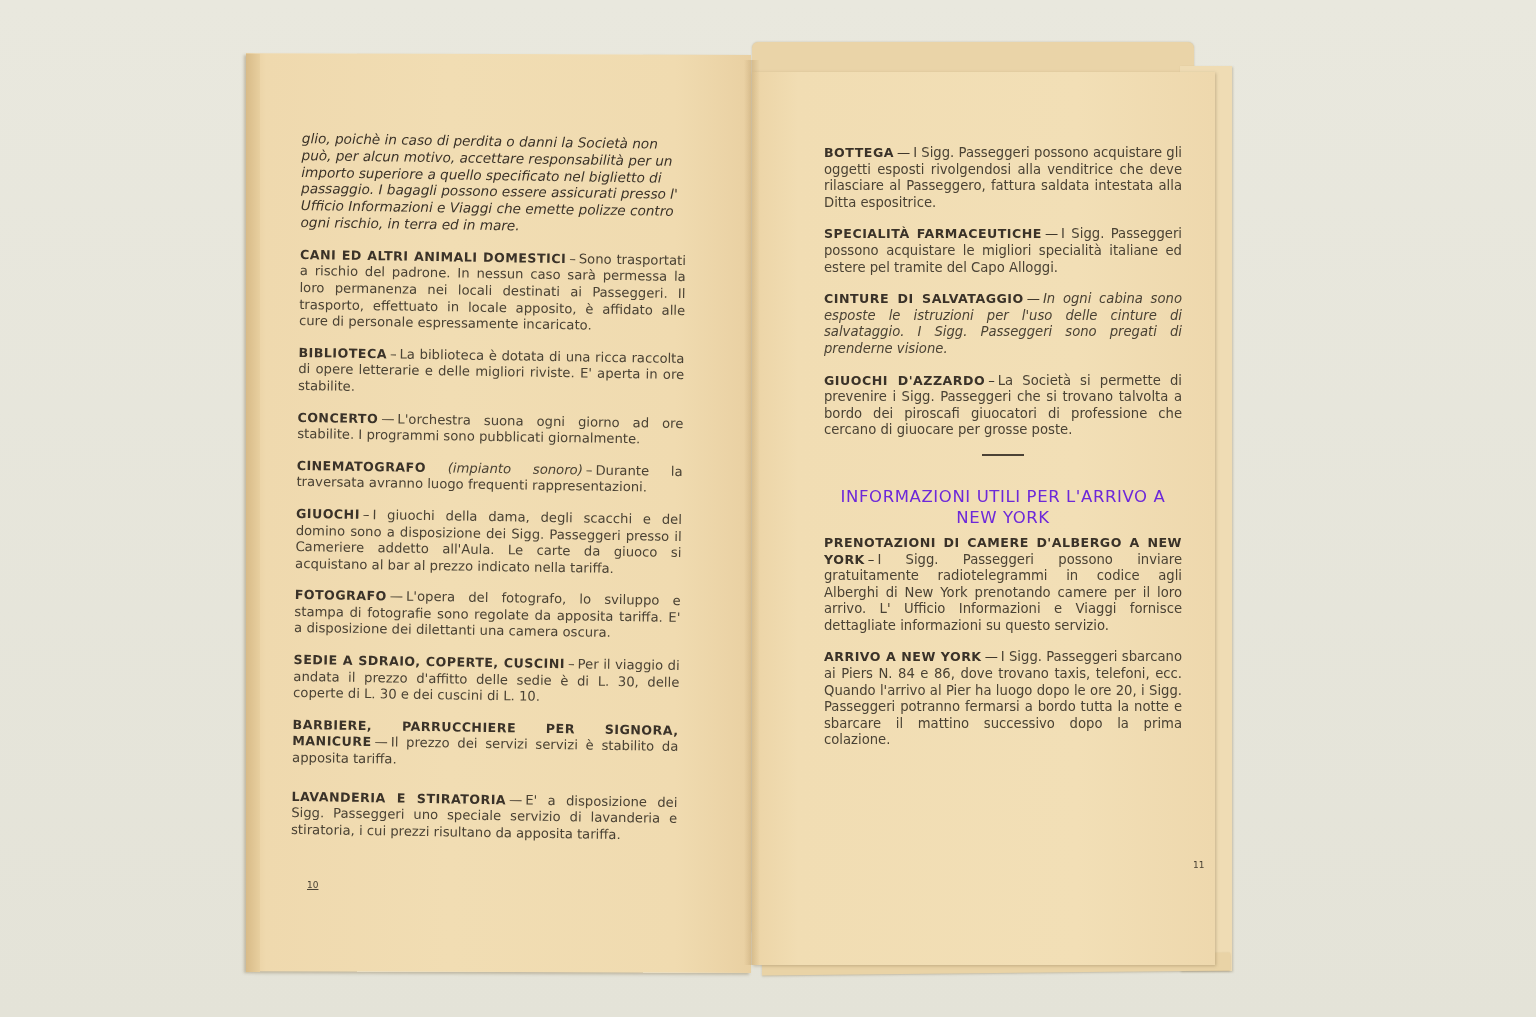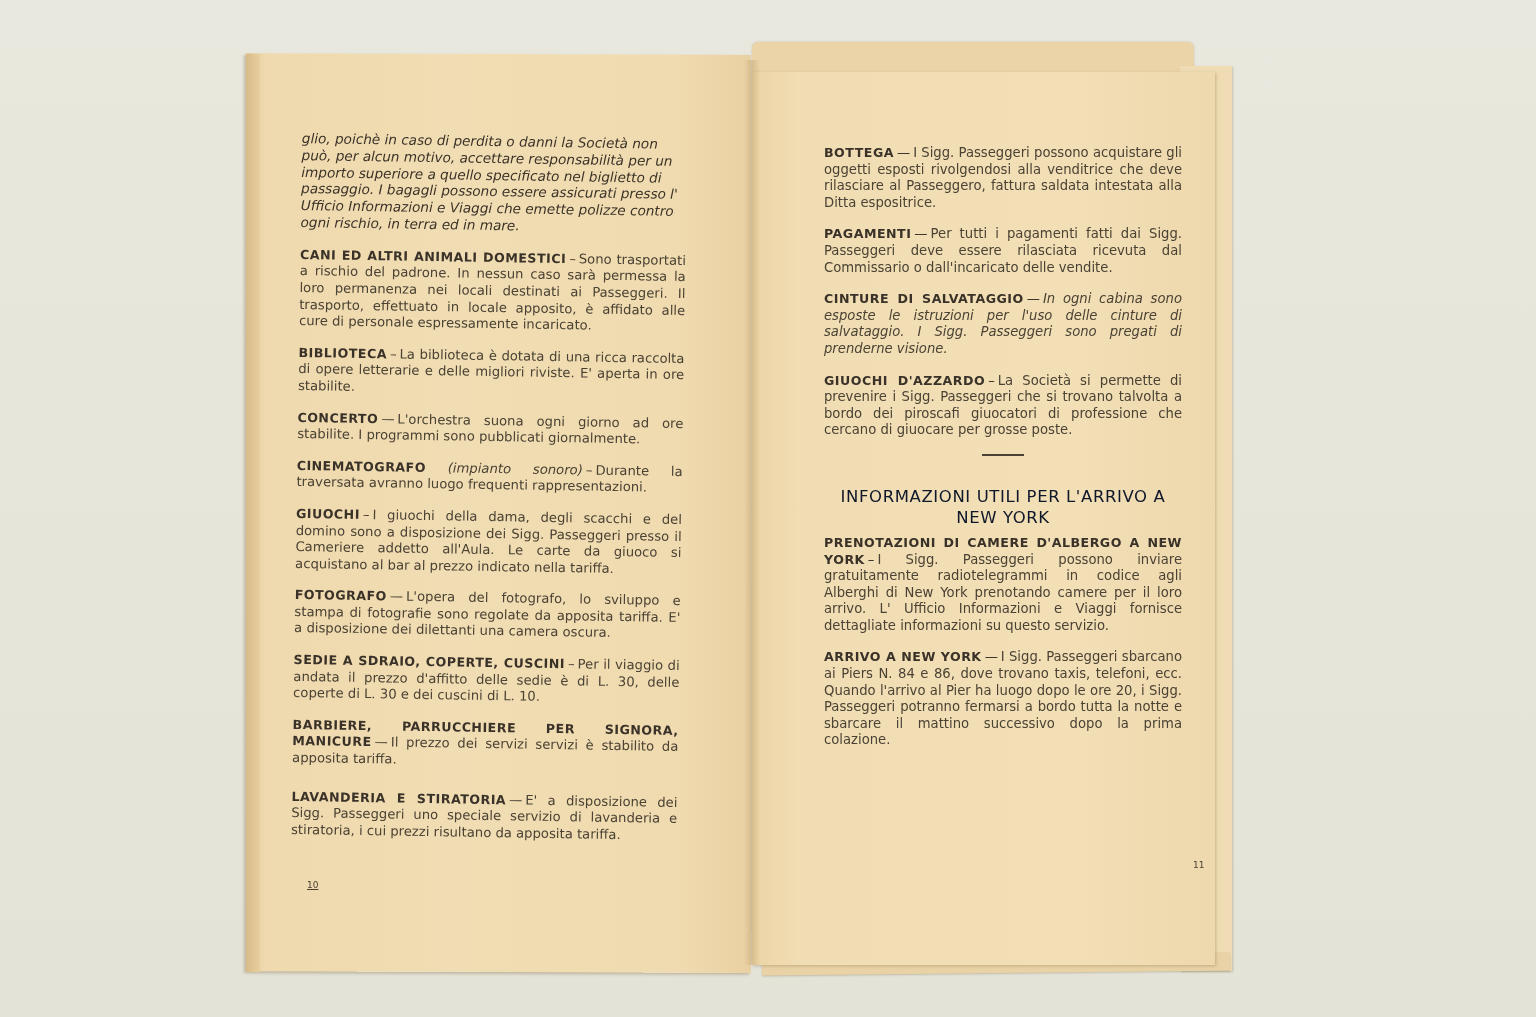--- a/index.html
+++ b/index.html
@@ -57,21 +57,21 @@
     font-weight:bold; letter-spacing:0.5px; color:#3a3228; font-size:12.6px;
   }
   .entry .dash { margin:0 3px; }
   .entry .body { color:#4a4234; }
   .entry .italic { font-style:italic; }
   .lead-italic { font-style:italic; margin-bottom:16px; font-size:13.6px; line-height:16.8px; color:#3a3228; }
 
   .divider { width:42px; height:2px; background:#4b4235; margin:6px auto 30px auto; }
   .section-title {
     text-align:center; font-size:16.5px; line-height:21px; letter-spacing:0.6px;
-    color:#0f172a; margin:0 0 7px 0; font-weight:normal;
+    color:#6d28d9; margin:0 0 7px 0; font-weight:normal;
   }
   .page-num { position:absolute; font-family:"DejaVu Sans", sans-serif; font-size:9px; color:#4a4234; }
   .pn-left { left:307px; top:880px;text-decoration:underline; }
   .pn-right { left:1160px; top:860px;margin-left:33px; }
 </style>
 </head>
 <body>
 
 <div class="backdrop"></div>
 
@@ -114,21 +114,21 @@
     <span class="term">LAVANDERIA E STIRATORIA</span><span class="dash">—</span><span class="body">E' a disposizione dei Sigg. Passeggeri uno speciale servizio di lavanderia e stiratoria, i cui prezzi risultano da apposita tariffa.</span>
   </div>
 </div>
 <div class="page-num pn-left">10</div>
 
 <div class="text-block right-text">
   <div class="entry">
     <span class="term">BOTTEGA</span><span class="dash">—</span><span class="body">I Sigg. Passeggeri possono acquistare gli oggetti esposti rivolgendosi alla venditrice che deve rilasciare al Passeggero, fattura saldata intestata alla Ditta espositrice.</span>
   </div>
   <div class="entry">
-    <span class="term">PAGAMENTI</span><span class="dash">—</span><span class="body">Per tutti i pagamenti fatti dai Sigg. Passeggeri deve essere rilasciata ricevuta dal Commissario o dall'incaricato delle vendite.</span>
+    <span class="term">SPECIALITÀ FARMACEUTICHE</span><span class="dash">—</span><span class="body">I Sigg. Passeggeri possono acquistare le migliori specialità italiane ed estere pel tramite del Capo Alloggi.</span>
   </div>
   <div class="entry">
     <span class="term">CINTURE DI SALVATAGGIO</span><span class="dash">—</span><span class="body italic">In ogni cabina sono esposte le istruzioni per l'uso delle cinture di salvataggio. I Sigg. Passeggeri sono pregati di prenderne visione.</span>
   </div>
   <div class="entry">
     <span class="term">GIUOCHI D'AZZARDO</span><span class="dash">–</span><span class="body">La Società si permette di prevenire i Sigg. Passeggeri che si trovano talvolta a bordo dei piroscafi giuocatori di professione che cercano di giuocare per grosse poste.</span>
   </div>
 
   <div class="divider"></div>
 

